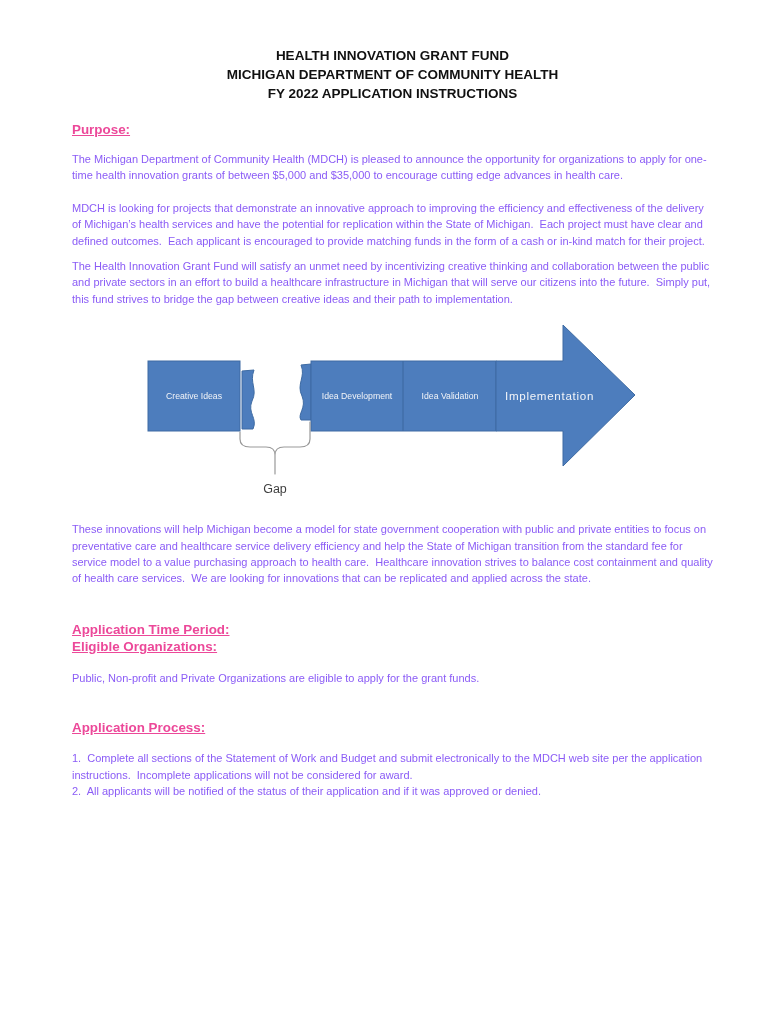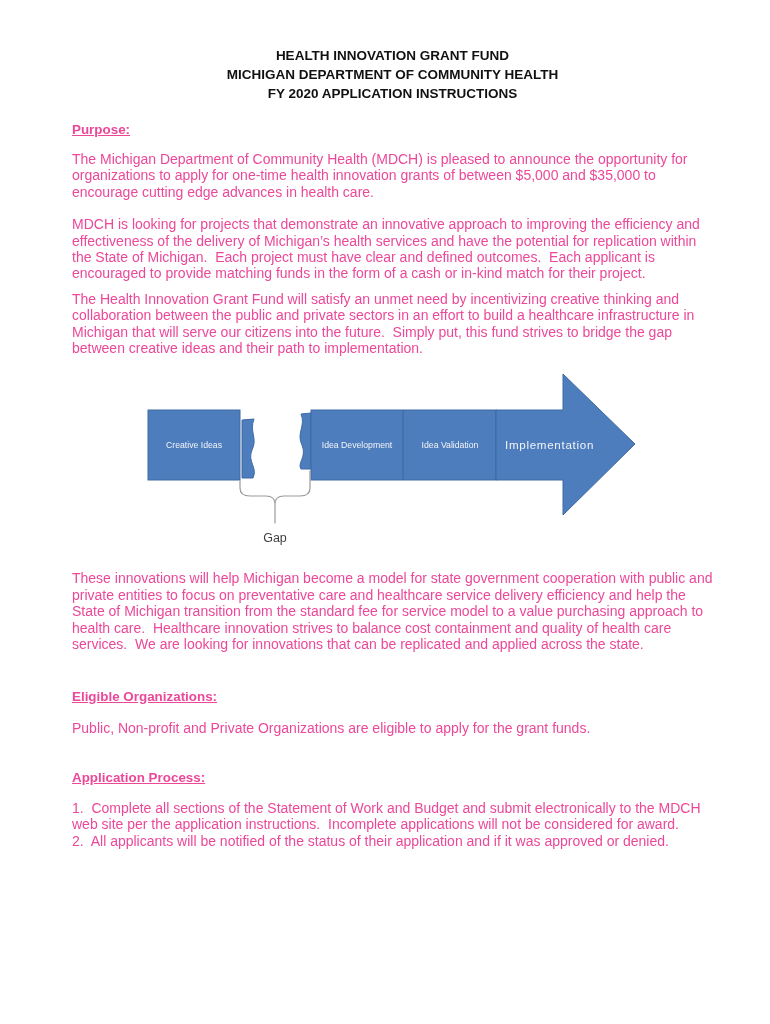--- a/index.html
+++ b/index.html
@@ -27,27 +27,27 @@
   }
   .heading {
     font-weight: bold;
     font-size: 13.4px;
     line-height: 17px;
     text-decoration: underline;
     color: #ec4899;
   }
   .h-purpose   { margin-top: 18px; }
   .h-time      { margin-top: 34px; }
-  .h-eligible  { margin-top: 35px; }
+  .h-eligible  { }
   .h-process   { margin-top: 33px; }
   .para {
-    font-size: 14px;
+    font-size: 11px;
     line-height: 16.4px;
     white-space: pre-wrap;
-    color: #ec4899;
+    color: #8b5cf6;
   }
   .p1 { margin-top: 13px; }
   .p2 { margin-top: 16px; }
   .p3 { margin-top: 9px; }
   .p4 { margin-top: 22px; }
   .p-single { margin-top: 15px; }
   .p-step1  { margin-top: 14px; }
   .p-step2  { }
   .diagram-wrap {
     margin-top: 14px;
@@ -84,21 +84,21 @@
   }
 </style>
 </head>
 <body>
 
 <div class="page">
 
   <div class="title-block">
     <div>HEALTH INNOVATION GRANT FUND</div>
     <div>MICHIGAN DEPARTMENT OF COMMUNITY HEALTH</div>
-    <div>FY 2020 APPLICATION INSTRUCTIONS</div>
+    <div>FY 2022 APPLICATION INSTRUCTIONS</div>
   </div>
 
   <div class="heading h-purpose">Purpose:</div>
 
   <div class="para p1">The Michigan Department of Community Health (MDCH) is pleased to announce the opportunity for organizations to apply for one-time health innovation grants of between $5,000 and $35,000 to encourage cutting edge advances in health care.</div>
   <div class="para p2">MDCH is looking for projects that demonstrate an innovative approach to improving the efficiency and effectiveness of the delivery of Michigan’s health services and have the potential for replication within the State of Michigan.  Each project must have clear and defined outcomes.  Each applicant is encouraged to provide matching funds in the form of a cash or in-kind match for their project.</div>
   <div class="para p3">The Health Innovation Grant Fund will satisfy an unmet need by incentivizing creative thinking and collaboration between the public and private sectors in an effort to build a healthcare infrastructure in Michigan that will serve our citizens into the future.  Simply put, this fund strives to bridge the gap between creative ideas and their path to implementation.</div>
 
   <div class="diagram-wrap">
     <svg width="770" height="178" viewBox="0 0 770 178" xmlns="http://www.w3.org/2000/svg">
@@ -119,20 +119,21 @@
       <text class="dg-label dg-label-sm" x="194" y="78" text-anchor="middle">Creative Ideas</text>
       <text class="dg-label dg-label-sm" x="357" y="78" text-anchor="middle">Idea Development</text>
       <text class="dg-label dg-label-sm" x="450" y="78" text-anchor="middle">Idea Validation</text>
       <text class="dg-label dg-label-lg" x="505" y="79">Implementation</text>
       <text class="dg-gap-label" x="275" y="172" text-anchor="middle">Gap</text>
     </svg>
   </div>
 
   <div class="para p4">These innovations will help Michigan become a model for state government cooperation with public and private entities to focus on preventative care and healthcare service delivery efficiency and help the State of Michigan transition from the standard fee for service model to a value purchasing approach to health care.  Healthcare innovation strives to balance cost containment and quality of health care services.  We are looking for innovations that can be replicated and applied across the state.</div>
 
+  <div class="heading h-time">Application Time Period:</div>
 
   <div class="heading h-eligible">Eligible Organizations:</div>
   <div class="para p-single">Public, Non-profit and Private Organizations are eligible to apply for the grant funds.</div>
 
   <div class="heading h-process">Application Process:</div>
   <div class="para p-step1">1.  Complete all sections of the Statement of Work and Budget and submit electronically to the MDCH web site per the application instructions.  Incomplete applications will not be considered for award.</div>
   <div class="para p-step2">2.  All applicants will be notified of the status of their application and if it was approved or denied.</div>
 
 </div>
 

